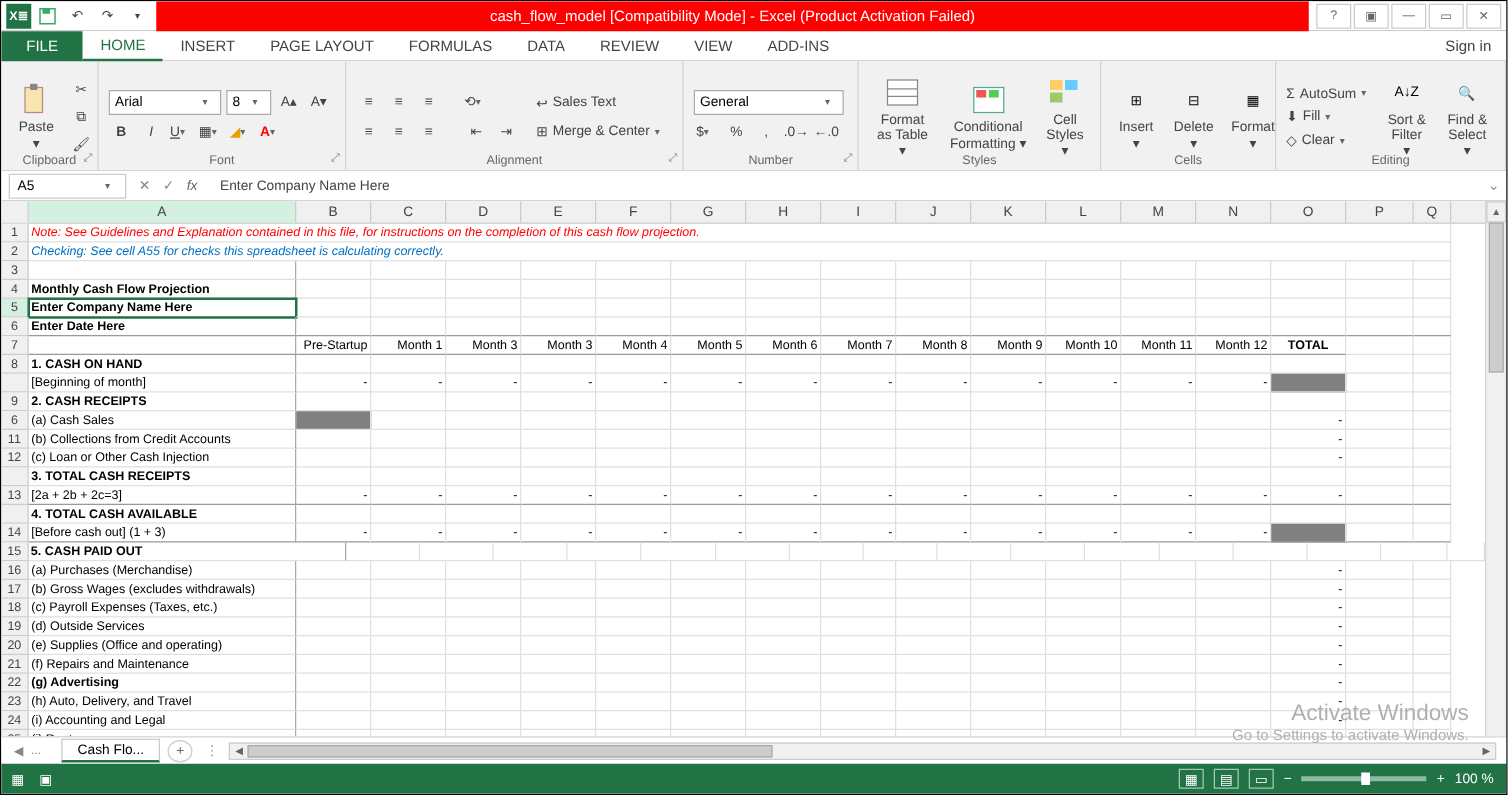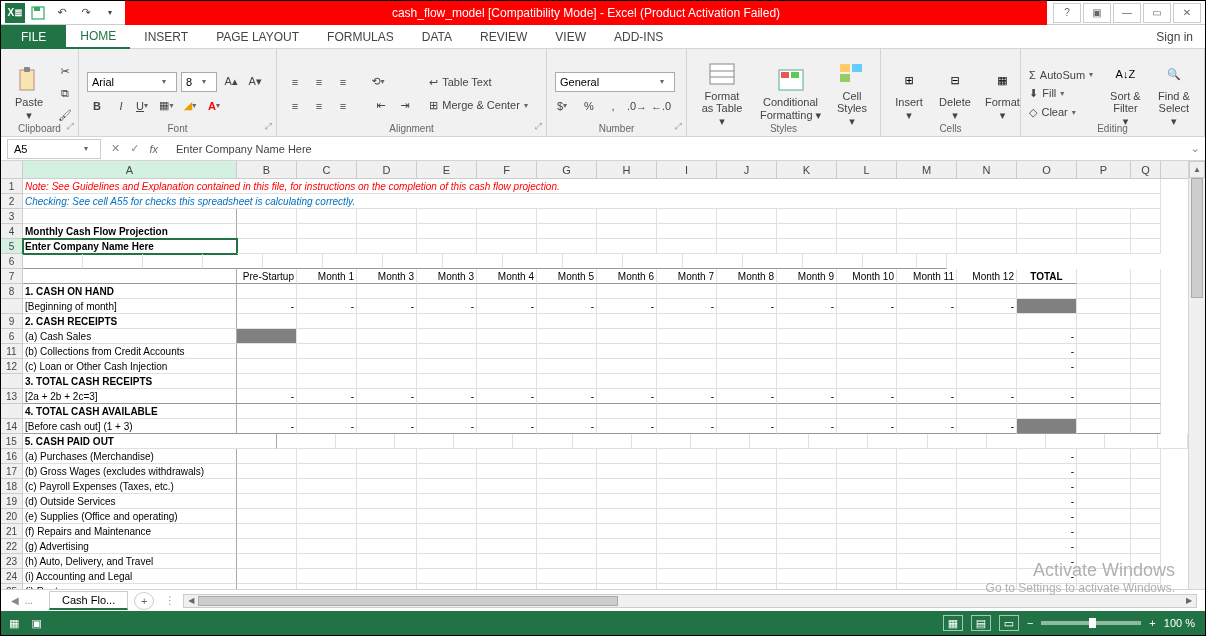--- a/index.html
+++ b/index.html
@@ -213,21 +213,21 @@
         <div class="hrow">
           <div class="small-btn">≡</div>
           <div class="small-btn">≡</div>
           <div class="small-btn">≡</div>
           <div style="width:10px"></div>
           <div class="small-btn">⇤</div>
           <div class="small-btn">⇥</div>
         </div>
       </div>
       <div class="stack" style="gap:6px;margin-left:8px">
-        <div class="check-wrap">↩ <span>Table Text</span></div>
+        <div class="check-wrap">↩ <span>Sales Text</span></div>
         <div class="check-wrap">⊞ <span>Merge &amp; Center</span> <span class="dd">▾</span></div>
       </div>
     </div>
     <div class="ribbon-group-label">Alignment</div>
     <div class="ribbon-launch">⤢</div>
   </div>
 
   <div class="ribbon-group" style="width:140px">
     <div class="ribbon-group-body">
       <div class="stack" style="gap:4px">
@@ -422,20 +422,21 @@
           <div class="cell" style="width: 60px;"></div>
           <div class="cell" style="width: 60px;"></div>
           <div class="cell" style="width: 60px;"></div>
           <div class="cell" style="width: 60px;"></div>
           <div class="cell" style="width: 60px;"></div>
           <div class="cell" style="width: 54px;"></div>
           <div class="cell" style="width: 30px;"></div>
         </div>
         <div class="row">
           <div class="row-h">6</div>
+          <div class="cell colA-border bold bthick-bottom" style="width: 214px;">Enter Date Here</div>
           <div class="cell bthick-bottom" style="width: 60px;"></div>
           <div class="cell bthick-bottom" style="width: 60px;"></div>
           <div class="cell bthick-bottom" style="width: 60px;"></div>
           <div class="cell bthick-bottom" style="width: 60px;"></div>
           <div class="cell bthick-bottom" style="width: 60px;"></div>
           <div class="cell bthick-bottom" style="width: 60px;"></div>
           <div class="cell bthick-bottom" style="width: 60px;"></div>
           <div class="cell bthick-bottom" style="width: 60px;"></div>
           <div class="cell bthick-bottom" style="width: 60px;"></div>
           <div class="cell bthick-bottom" style="width: 60px;"></div>
@@ -801,21 +802,21 @@
           <div class="cell" style="width: 60px;"></div>
           <div class="cell" style="width: 60px;"></div>
           <div class="cell" style="width: 60px;"></div>
           <div class="cell" style="width: 60px;"></div>
           <div class="cell right right" style="width: 60px;">-</div>
           <div class="cell" style="width: 54px;"></div>
           <div class="cell" style="width: 30px;"></div>
         </div>
         <div class="row">
           <div class="row-h">22</div>
-          <div class="cell colA-border " style="width: 214px;">   (g) Advertising</div>
+          <div class="cell colA-border " style="width: 214px; font-weight: bold;">   (g) Advertising</div>
           <div class="cell" style="width: 60px;"></div>
           <div class="cell" style="width: 60px;"></div>
           <div class="cell" style="width: 60px;"></div>
           <div class="cell" style="width: 60px;"></div>
           <div class="cell" style="width: 60px;"></div>
           <div class="cell" style="width: 60px;"></div>
           <div class="cell" style="width: 60px;"></div>
           <div class="cell" style="width: 60px;"></div>
           <div class="cell" style="width: 60px;"></div>
           <div class="cell" style="width: 60px;"></div>

